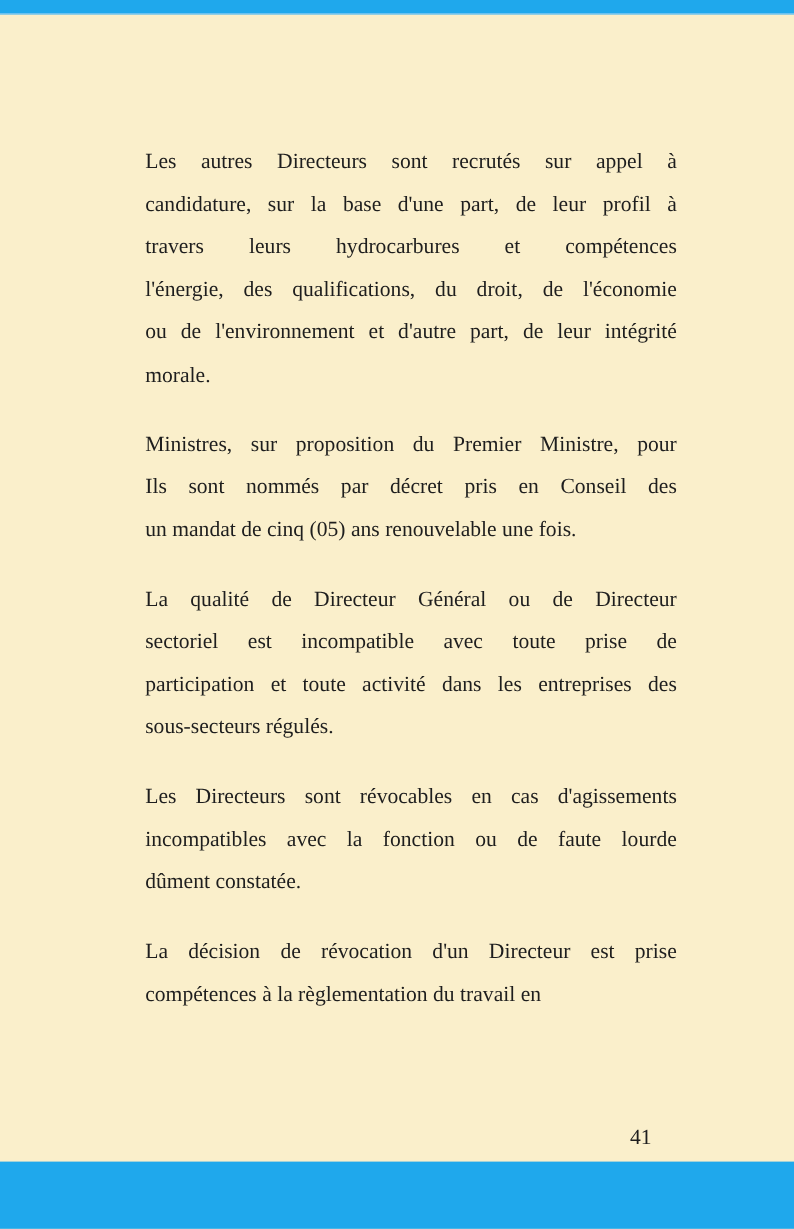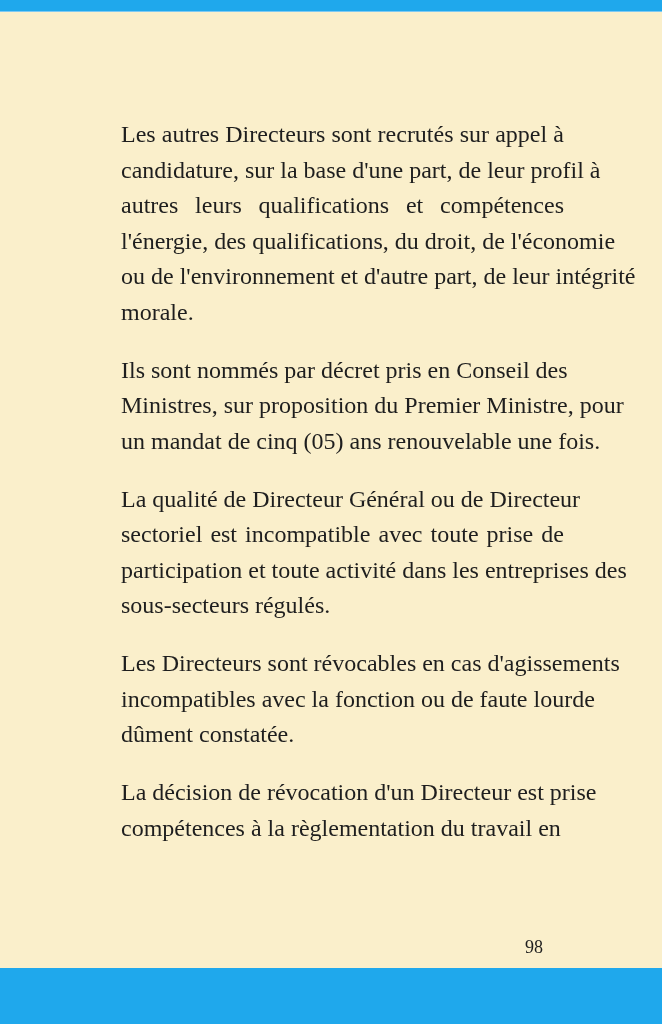--- a/index.html
+++ b/index.html
@@ -30,21 +30,21 @@
   }
   .content {
     position: absolute;
     top: 0;
     left: 121px;
     width: 443px;
     padding-top: 117px;
   }
   .paragraph { margin: 0 0 22.5px 0; }
   .line {
-    font-size: 24px;
+    font-size: 18px;
     line-height: 35.5px;
     white-space: nowrap;
     text-align: justify;
     text-align-last: justify;
     text-justify: inter-word;
   }
   .line.last-line { text-align-last: left; }
   .page-number {
     position: absolute;
     top: 930px;
@@ -55,42 +55,42 @@
 </style>
 </head>
 <body style="--bg-color: #FAEFCB; --bar-color: #1FA8EC; --text-color: #1E1E1E;">
 
 <div class="bar bar-top"></div>
 
 <div class="content">
     <div class="paragraph">
       <div class="line">Les autres Directeurs sont recrutés sur appel à</div>
       <div class="line">candidature, sur la base d'une part, de leur profil à</div>
-      <div class="line">autres leurs qualifications et compétences</div>
+      <div class="line">travers leurs hydrocarbures et compétences</div>
       <div class="line">l'énergie, des qualifications, du droit, de l'économie</div>
       <div class="line">ou de l'environnement et d'autre part, de leur intégrité</div>
       <div class="line last-line">morale.</div>
     </div>
     <div class="paragraph">
+      <div class="line">Ministres, sur proposition du Premier Ministre, pour</div>
       <div class="line">Ils sont nommés par décret pris en Conseil des</div>
-      <div class="line">Ministres, sur proposition du Premier Ministre, pour</div>
       <div class="line last-line">un mandat de cinq (05) ans renouvelable une fois.</div>
     </div>
     <div class="paragraph">
       <div class="line">La qualité de Directeur Général ou de Directeur</div>
       <div class="line">sectoriel est incompatible avec toute prise de</div>
       <div class="line">participation et toute activité dans les entreprises des</div>
       <div class="line last-line">sous-secteurs régulés.</div>
     </div>
     <div class="paragraph">
       <div class="line">Les Directeurs sont révocables en cas d'agissements</div>
       <div class="line">incompatibles avec la fonction ou de faute lourde</div>
       <div class="line last-line">dûment constatée.</div>
     </div>
     <div class="paragraph">
       <div class="line">La décision de révocation d'un Directeur est prise</div>
       <div class="line last-line">compétences à la règlementation du travail en</div>
     </div>
   </div>
 
-<div class="page-number">98</div>
+<div class="page-number">41</div>
 
 <div class="bar bar-bottom"></div>
 
 </body></html>

